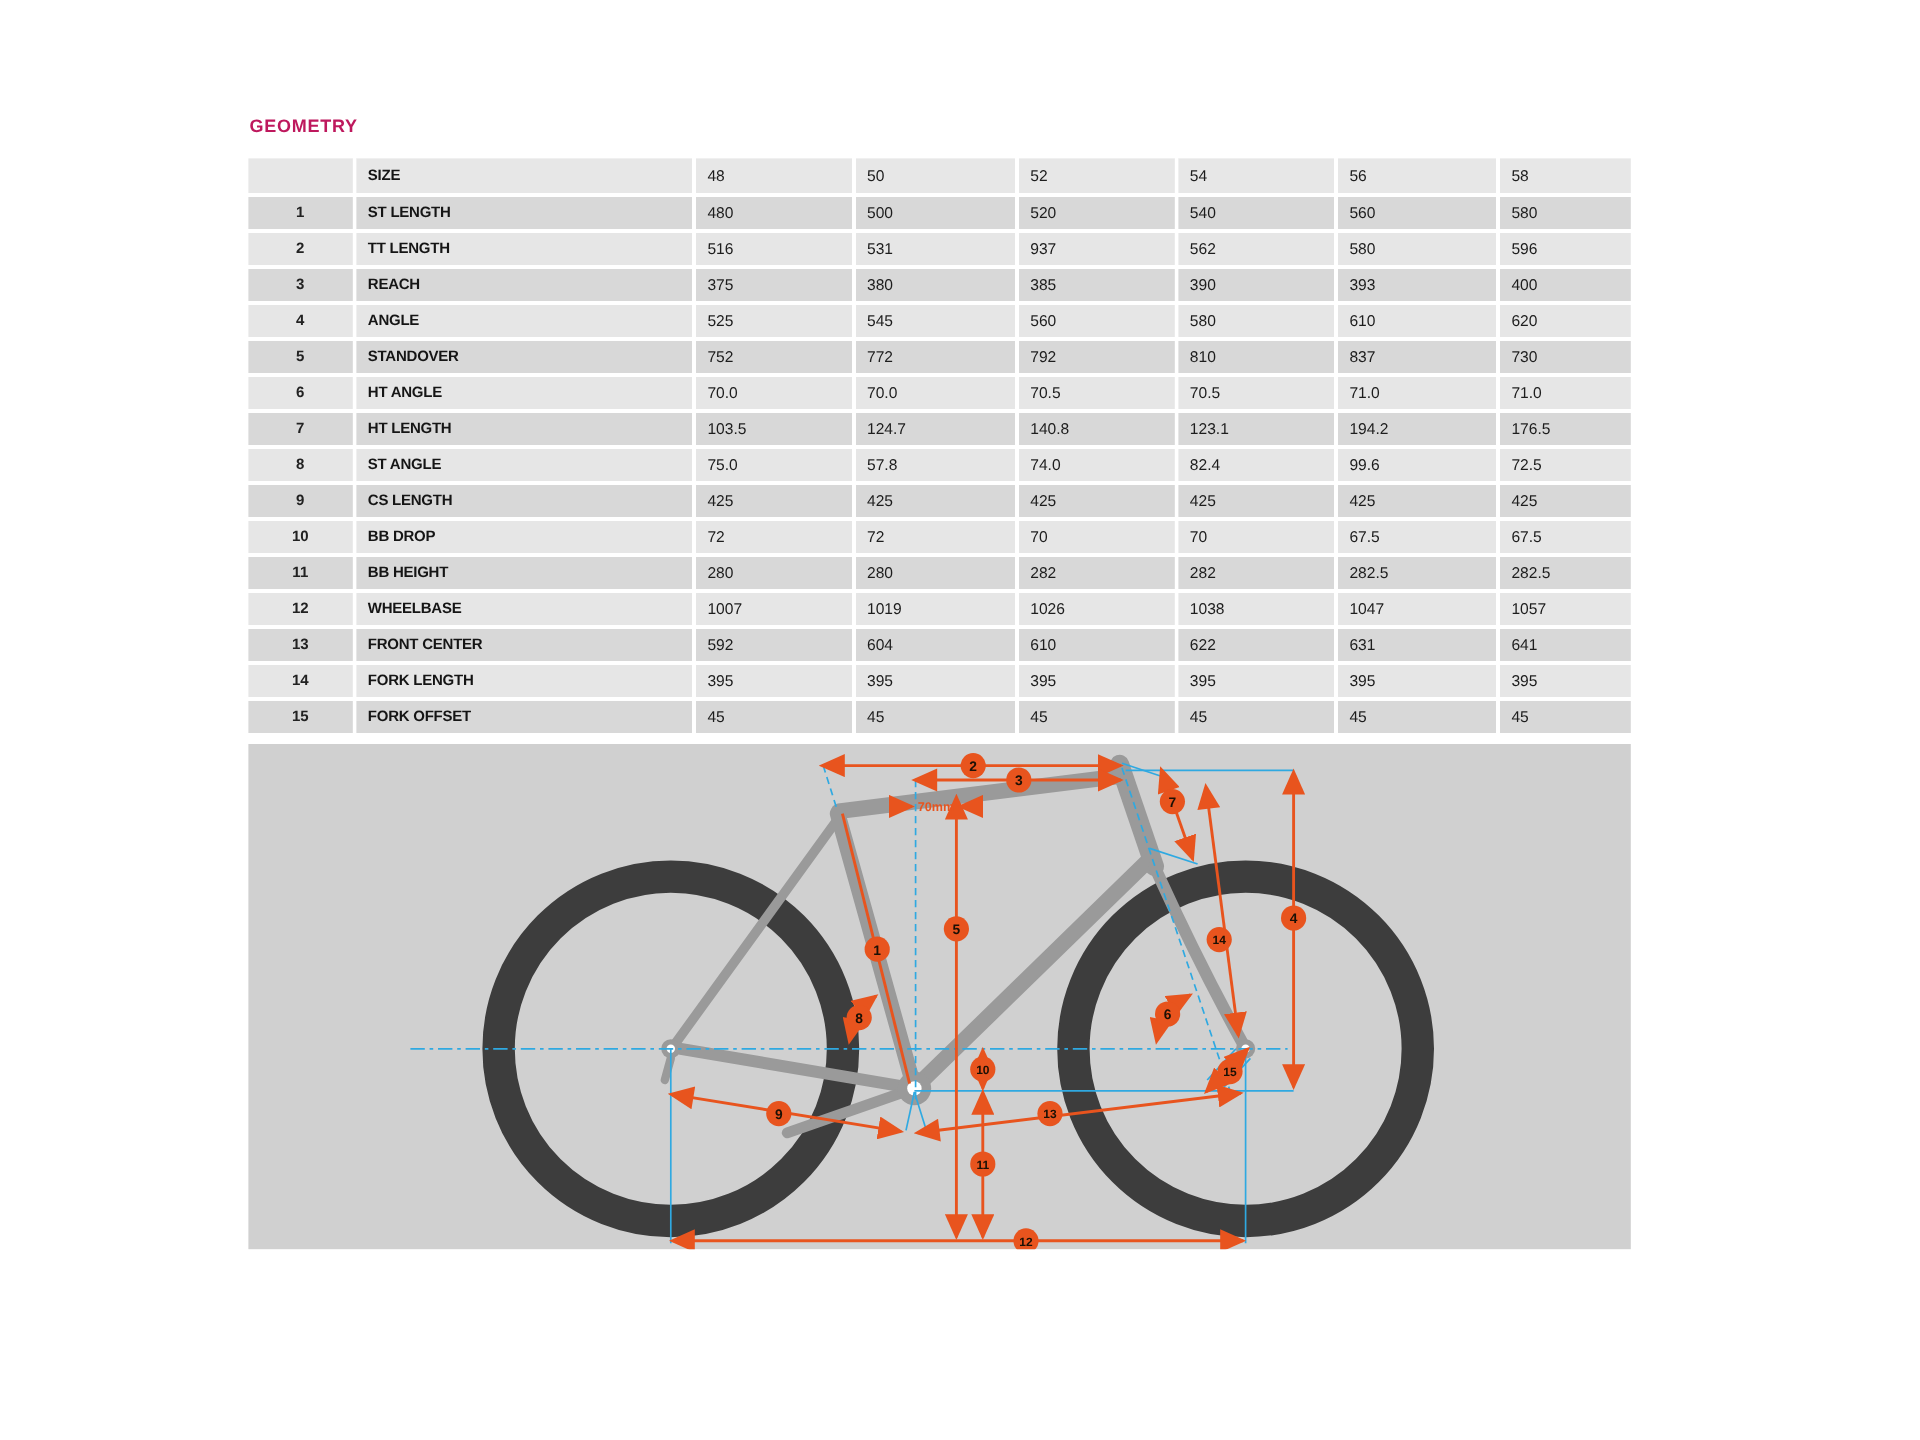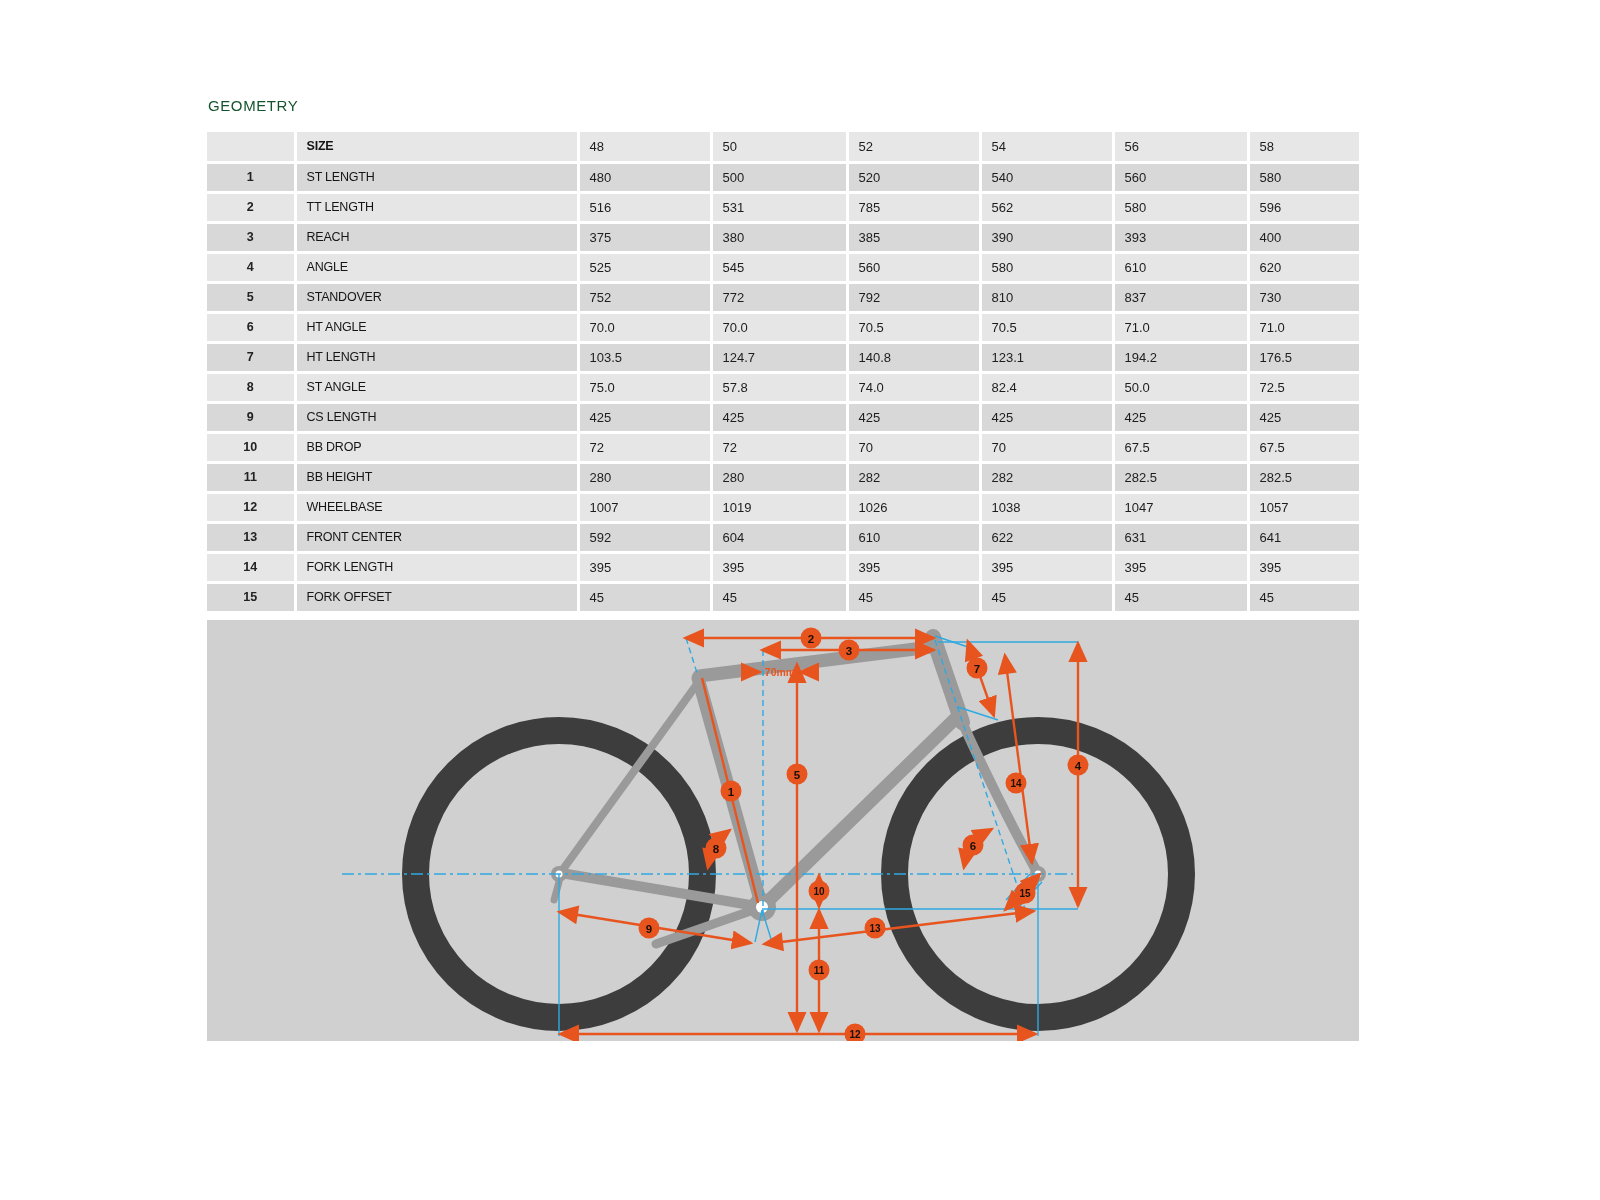--- a/index.html
+++ b/index.html
@@ -1,24 +1,24 @@
 <!DOCTYPE html>
 <html><head>
 <meta charset="utf-8">
 <style>
   html,body{margin:0;padding:0;background:#ffffff;}
   body{width:1600px;height:1200px;position:relative;font-family:"Liberation Sans",sans-serif;-webkit-font-smoothing:antialiased;}
   .content{position:absolute;left:207px;top:97px;width:1152px;}
-  h2.page-title{margin:0 0 18px 1px;font-size:15px;font-weight:normal;color:#14532d;letter-spacing:0.6px;font-family:"Liberation Sans",sans-serif;}
+  h2.page-title{margin:0 0 18px 1px;font-size:15px;font-weight:bold;color:#be185d;letter-spacing:0.6px;font-family:"Liberation Sans",sans-serif;}
   table.geo{border-collapse:collapse;width:1152px;table-layout:fixed;}
   table.geo td,table.geo th{box-sizing:border-box;height:30px;vertical-align:middle;border-right:3px solid #fff;border-bottom:3px solid #fff;background:#e6e6e6;font-size:13px;color:#1d1d1d;font-weight:normal;text-align:left;padding:0 0 0 10px;overflow:hidden;white-space:nowrap;}
   table.geo td:last-child,table.geo th:last-child{border-right:none;}
   table.geo tr.odd td{background:#d8d8d8;}
   table.geo .cn{text-align:center;padding:0;font-weight:bold;font-size:12.5px;color:#222;}
-  table.geo .cl{font-weight:normal;font-size:12.5px;letter-spacing:-0.2px;color:#151515;}
+  table.geo .cl{font-weight:bold;font-size:12.5px;letter-spacing:-0.2px;color:#151515;}
   table.geo thead th{background:#e7e7e7;margin-top:19px;}
   table.geo thead .cl{font-weight:bold;}
   .diagram{width:1152px;height:421px;background:#d0d0d0;margin-top:6px;}
   .diagram svg{display:block;}
   .ref{stroke:#2fa9e1;stroke-width:1.4;fill:none;}
   .refd{stroke:#2fa9e1;stroke-width:1.4;fill:none;stroke-dasharray:6 4;}
   .tube{stroke:#9a9a9a;fill:none;stroke-linecap:round;}
   .dim{stroke:#e8541e;stroke-width:2.4;fill:none;}
   .mkc{fill:#e8541e;}
   .mkt{font-family:"Liberation Sans",sans-serif;font-weight:bold;fill:#1b1005;text-anchor:middle;}
@@ -62,21 +62,21 @@
           <td>520</td>
           <td>540</td>
           <td>560</td>
           <td>580</td>
         </tr>
       <tr>
           <td class="cn">2</td>
           <td class="cl">TT LENGTH</td>
           <td>516</td>
           <td>531</td>
-          <td>785</td>
+          <td>937</td>
           <td>562</td>
           <td>580</td>
           <td>596</td>
         </tr>
       <tr class="odd">
           <td class="cn">3</td>
           <td class="cl">REACH</td>
           <td>375</td>
           <td>380</td>
           <td>385</td>
@@ -124,21 +124,21 @@
           <td>194.2</td>
           <td>176.5</td>
         </tr>
       <tr>
           <td class="cn">8</td>
           <td class="cl">ST ANGLE</td>
           <td>75.0</td>
           <td>57.8</td>
           <td>74.0</td>
           <td>82.4</td>
-          <td>50.0</td>
+          <td>99.6</td>
           <td>72.5</td>
         </tr>
       <tr class="odd">
           <td class="cn">9</td>
           <td class="cl">CS LENGTH</td>
           <td>425</td>
           <td>425</td>
           <td>425</td>
           <td>425</td>
           <td>425</td>

